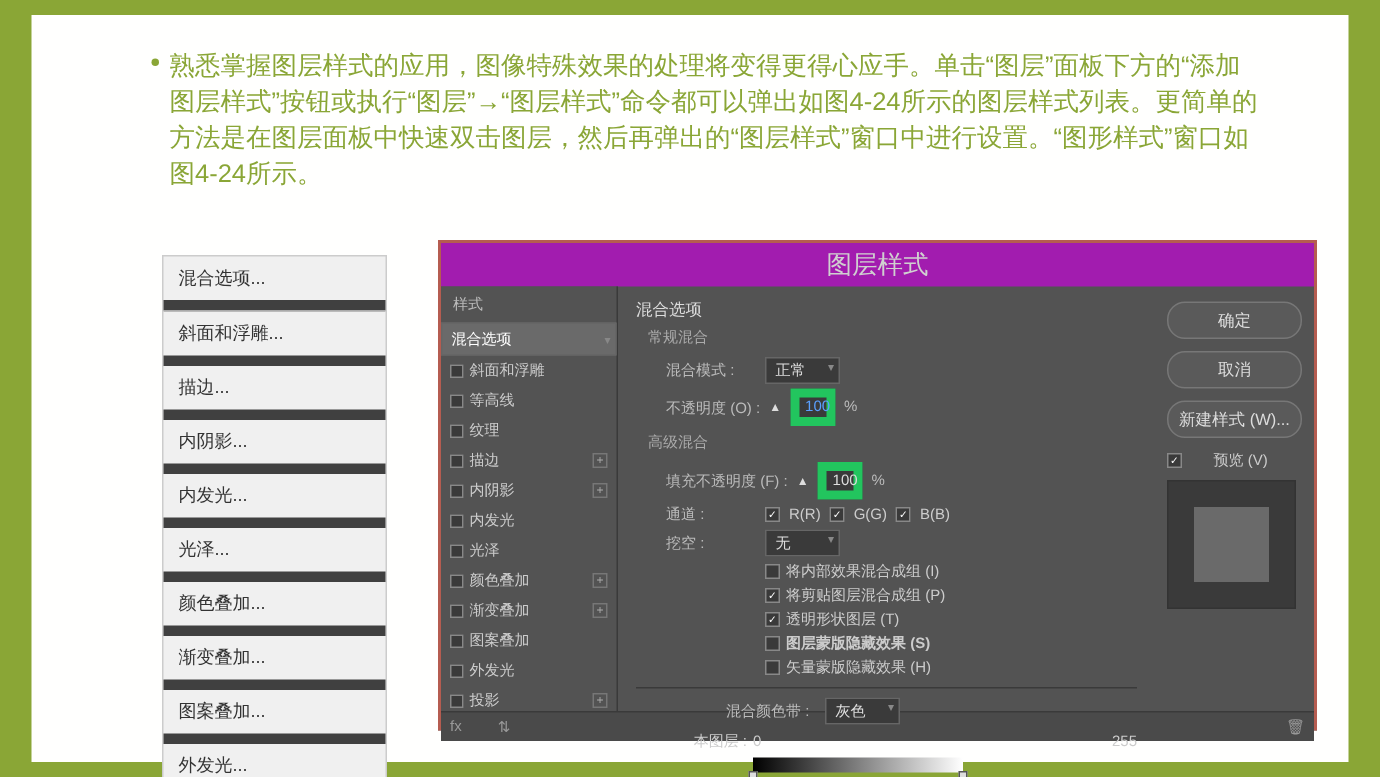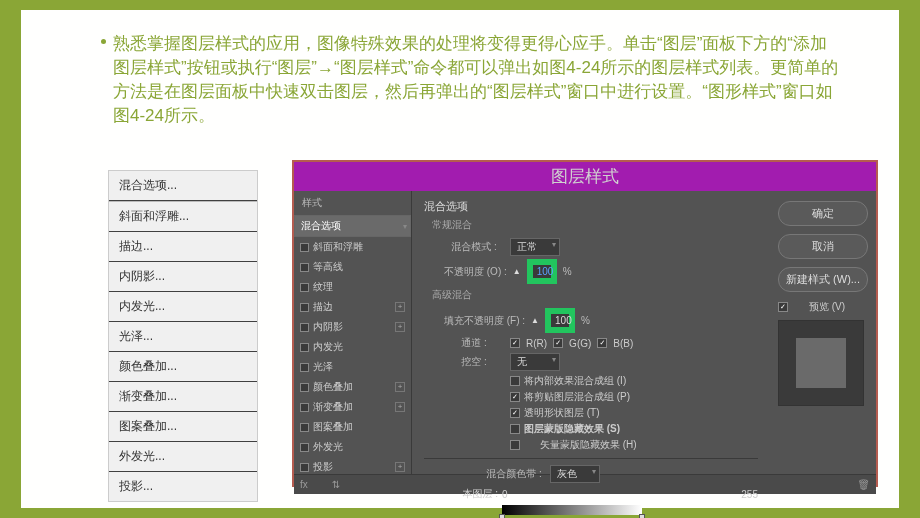--- a/index.html
+++ b/index.html
@@ -1,37 +1,37 @@
 <!DOCTYPE html>
 <html><head>
 <meta charset="utf-8">
 <style>
 *{box-sizing:border-box;margin:0;padding:0;font-family:"Microsoft YaHei",sans-serif}
 body{width:920px;height:518px;background:#8aa636;position:relative;overflow:hidden}
 .page{position:absolute;left:21px;top:10px;width:878px;height:498px;background:#fffffe}
 .text-block{position:absolute;left:92px;top:22px;right:60px;color:#8aa636;font-size:17px;line-height:24px}
 .bullet{position:absolute;left:80px;top:29px;width:5px;height:5px;background:#8aa636;border-radius:50%}
 .menu{position:absolute;left:87px;top:160px;width:150px;background:#f0f0f0;border:1px solid #ccc;font-size:12px;color:#333}
-.menu .mi{padding:6px 10px;border-bottom:1px solid #404040;cursor:pointer}
+.menu .mi{padding:6px 10px;border-bottom:7px solid #404040;cursor:pointer}
 .menu .mi:last-child{border-bottom:none}
 .menu .sep{height:0;border-bottom:1px solid #bbb}
 .dialog{position:absolute;left:271px;top:150px;width:586px;height:327px;background:#535353;border:2px solid #b55c50}
 .dlg-title{background:#a21caf;color:#d0d0d0;text-align:center;font-size:17px;padding:3px 0}
 .dlg-body{display:flex;height:calc(100% - 40px)}
 .col-styles{width:118px;background:#535353;border-right:1px solid #3a3a3a;font-size:10px;color:#ccc}
 .col-styles .hdr{padding:5px 8px;color:#bbb;font-size:10px}
 .col-styles .row{display:flex;align-items:center;padding:3px 6px;gap:4px;position:relative}
 .col-styles .row.sel{background:#6a6a6a;color:#fff}
 .col-styles .cb{width:9px;height:9px;border:1px solid #888;background:#3a3a3a;display:inline-block}
 .col-styles .plus{position:absolute;right:6px;width:10px;height:10px;border:1px solid #777;color:#aaa;font-size:8px;text-align:center;line-height:8px}
 .col-main{flex:1;padding:8px 12px;font-size:10px;color:#ccc}
 .section-title{color:#ddd;font-size:11px;margin-bottom:4px}
 .sub{color:#aaa;font-size:10px;margin:4px 0 6px 8px}
 .field{display:flex;align-items:center;gap:6px;margin:3px 0 3px 20px;font-size:10px}
-.field label{color:#bbb;min-width:60px;text-align:center}
+.field label{color:#bbb;min-width:60px;text-align:left}
 .sel{background:#3a3a3a;border:1px solid #666;color:#ddd;padding:1px 14px 1px 6px;font-size:10px;position:relative;min-width:50px}
 .sel::after{content:"▾";position:absolute;right:3px;color:#888;font-size:8px}
 .num{background:#3a3a3a;border:6px solid #22c55e;color:#5aa0ff;padding:1px 4px;width:30px;text-align:center;font-size:10px}
 .pct{color:#bbb}
 .tri{color:#ddd;font-size:8px}
 .chk{width:10px;height:10px;border:1px solid #888;background:#3a3a3a;display:inline-flex;align-items:center;justify-content:center;color:#fff;font-size:7px}
 .chk.on::before{content:"✓"}
 .line-sep{height:1px;background:#3a3a3a;margin:6px 0}
 .grad-row{display:flex;align-items:center;gap:4px;margin:4px 0 4px 20px;font-size:10px}
 .grad-bar{width:140px;height:10px;background:linear-gradient(to right,#000,#fff);position:relative}
@@ -176,21 +176,21 @@
               <span>将剪贴图层混合成组 (P)</span>
             </div>
             <div style="display: flex; align-items: center; gap: 4px; margin: 2px 0px; font-size: 10px;">
               <span class="chk on"></span>
               <span>透明形状图层 (T)</span>
             </div>
             <div style="display: flex; align-items: center; gap: 4px; margin: 2px 0px; font-size: 10px; font-weight: bold;">
               <span class="chk"></span>
               <span>图层蒙版隐藏效果 (S)</span>
             </div>
-            <div style="display: flex; align-items: center; gap: 20px; margin: 2px 0px; font-size: 10px;">
+            <div style="display: flex; align-items: center; gap: 4px; margin: 2px 0px; font-size: 10px;">
               <span class="chk"></span>
               <span>矢量蒙版隐藏效果 (H)</span>
             </div>
           </div>
 
         <div class="line-sep"></div>
         <div class="field" style="margin-left:60px">
           <label>混合颜色带 :</label>
           <div class="sel"><span>灰色</span></div>
         </div>

